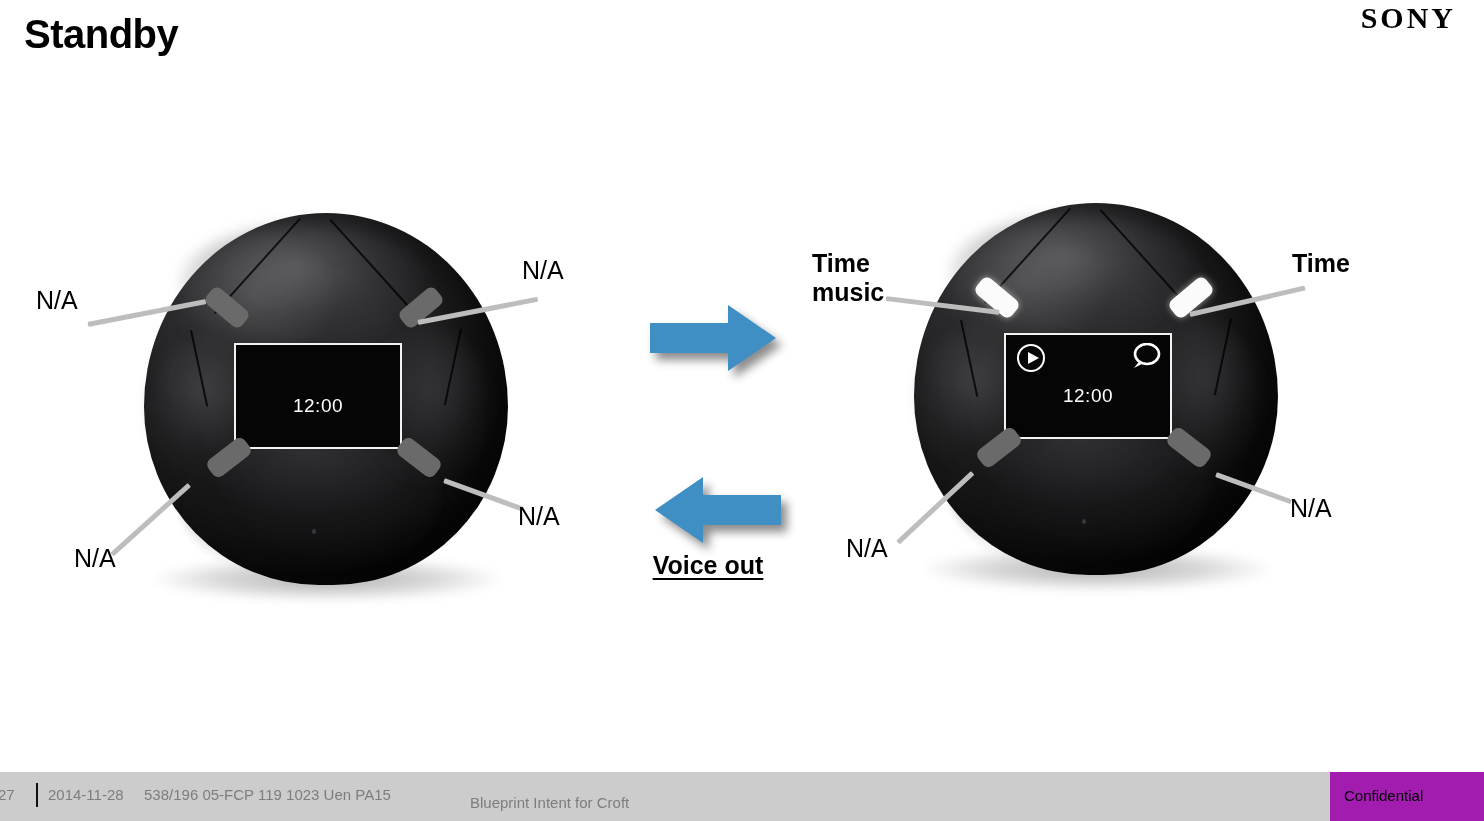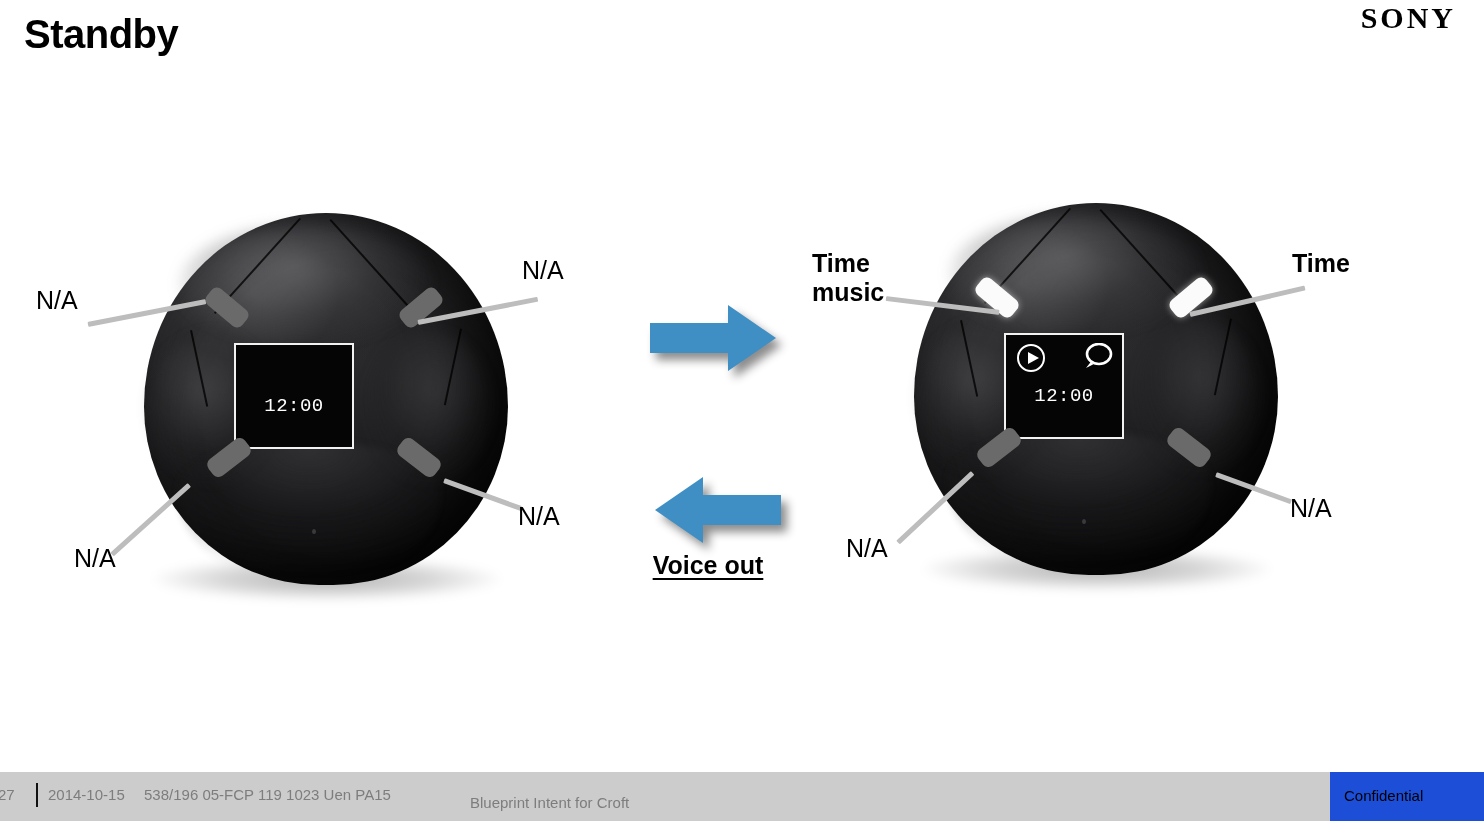--- a/index.html
+++ b/index.html
@@ -159,26 +159,25 @@
     height: 5px;
     border-radius: 50%;
     background: #3a3a3c;
   }
 
   
   .display {
     position: absolute;
     left: 108px;
     top: 138px;
-    width: 120px;
+    width: 168px;
     height: 106px;
     background: #050505;
     border: 2px solid #f2f2f2;
     box-sizing: border-box;
-    font-family: Liberation Mono, monospace;
   }
   .display-time {
     position: absolute;
     left: 0;
     right: 0;
     top: 50px;
     text-align: center;
     color: #ffffff;
     font-size: 19px;
     letter-spacing: 0.5px;
@@ -296,21 +295,21 @@
   }
   #footer-date      { left: 48px; }
   #footer-docid     { left: 144px; text-align: right; }
   #footer-subject   { left: 470px; margin-top: 8px; }
   #confidential-badge {
     position: absolute;
     left: 1330px;
     top: 772px;
     width: 154px;
     height: 49px;
-    background: #1d4ed8;
+    background: #a21caf;
   }
   #confidential-label {
     position: absolute;
     left: 14px;
     top: 15px;
     font-size: 15px;
     color: #000000;
     white-space: nowrap;
   }
 </style>
@@ -418,20 +417,20 @@
 
 <div class="leader" style="left:898px; top:540px; width:102px; transform:rotate(-43deg);"></div>
 <div class="callout" style="left:846px; top:534px;">N/A</div>
 
 <div class="leader" style="left:1216px; top:472px; width:80px; transform:rotate(20deg);"></div>
 <div class="callout" style="left:1290px; top:494px;">N/A</div>
 
 <div id="footer-bar">
   <div class="footer-text" id="footer-page">27</div>
   <div id="footer-divider"></div>
-  <div class="footer-text" id="footer-date">2014-10-15</div>
+  <div class="footer-text" id="footer-date">2014-11-28</div>
   <div class="footer-text" id="footer-docid">538/196 05-FCP 119 1023 Uen PA15</div>
   <div class="footer-text" id="footer-subject">Blueprint Intent for Croft</div>
 </div>
 
 <div id="confidential-badge">
   <div id="confidential-label">Confidential</div>
 </div>
 
 </body></html>

